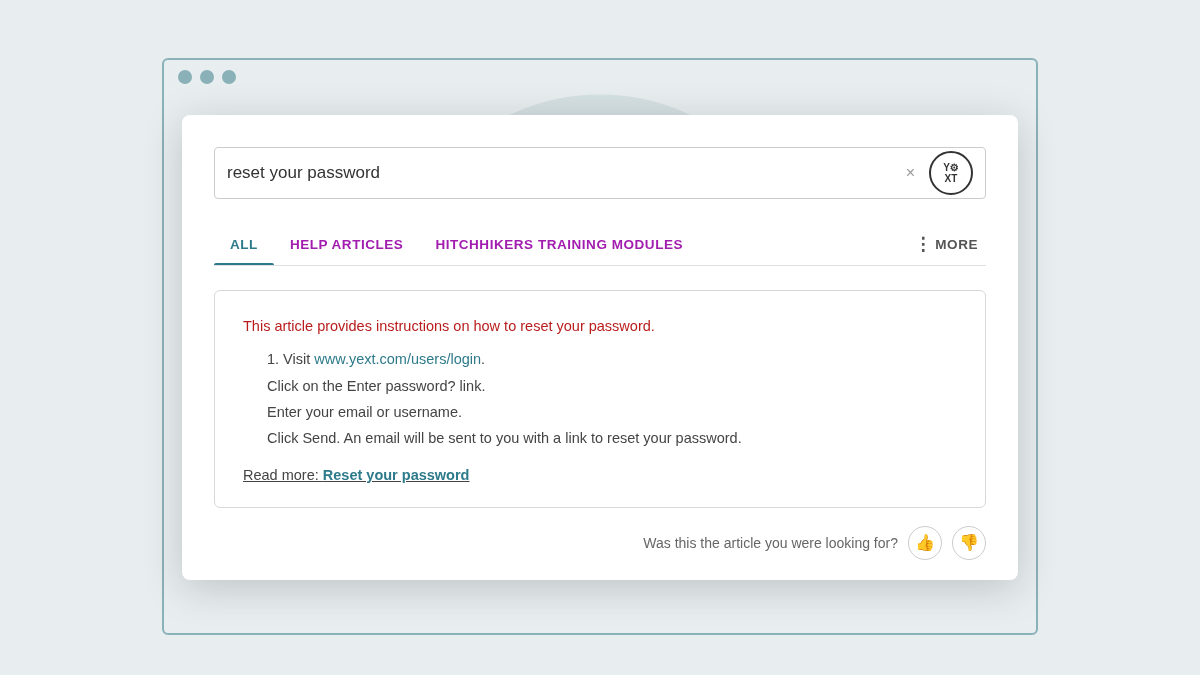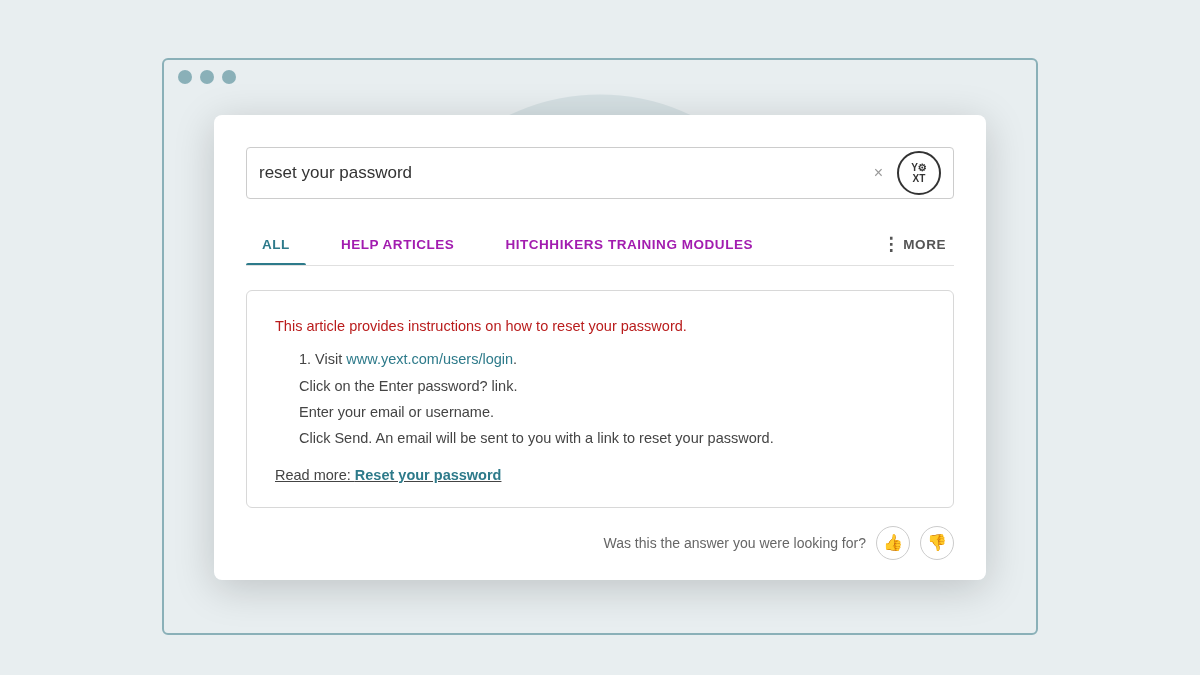--- a/index.html
+++ b/index.html
@@ -55,21 +55,21 @@
       border-radius: 50%;
       background: #8ab0b8;
     }
 
     
     .modal {
       position: relative;
       z-index: 10;
       background: #ffffff;
       border-radius: 8px;
-      width: 772px;
+      width: 836px;
       padding: 32px 32px 0 32px;
       box-shadow: 0 8px 40px rgba(0,0,0,0.18);
       margin-top: 20px;
     }
 
     
     .search-bar {
       display: flex;
       align-items: center;
       border: 1.5px solid #cccccc;
@@ -114,21 +114,20 @@
       line-height: 1.1;
       text-align: center;
     }
 
     
     .tabs {
       display: flex;
       align-items: center;
       border-bottom: 1.5px solid #e0e0e0;
       margin-bottom: 24px;
-      gap: 19px;
     }
 
     .tab {
       padding: 12px 16px;
       font-size: 13.5px;
       font-weight: 600;
       letter-spacing: 0.04em;
       color: #a21caf;
       cursor: pointer;
       position: relative;
@@ -295,21 +294,21 @@
       <li>
         <span>Click Send. An email will be sent to you with a link to reset your password.</span>
       </li>
     </ol>
     <p class="read-more">
       <span>Read more: </span><a class="read-more-link" href="#">Reset your password</a>
     </p>
   </div>
 
   <div class="feedback">
-    <span class="feedback-text">Was this the answer you were looking for?</span>
+    <span class="feedback-text">Was this the article you were looking for?</span>
     <div class="feedback-btn">
       <span>👍</span>
     </div>
     <div class="feedback-btn">
       <span>👎</span>
     </div>
   </div>
 
 </div>
 

